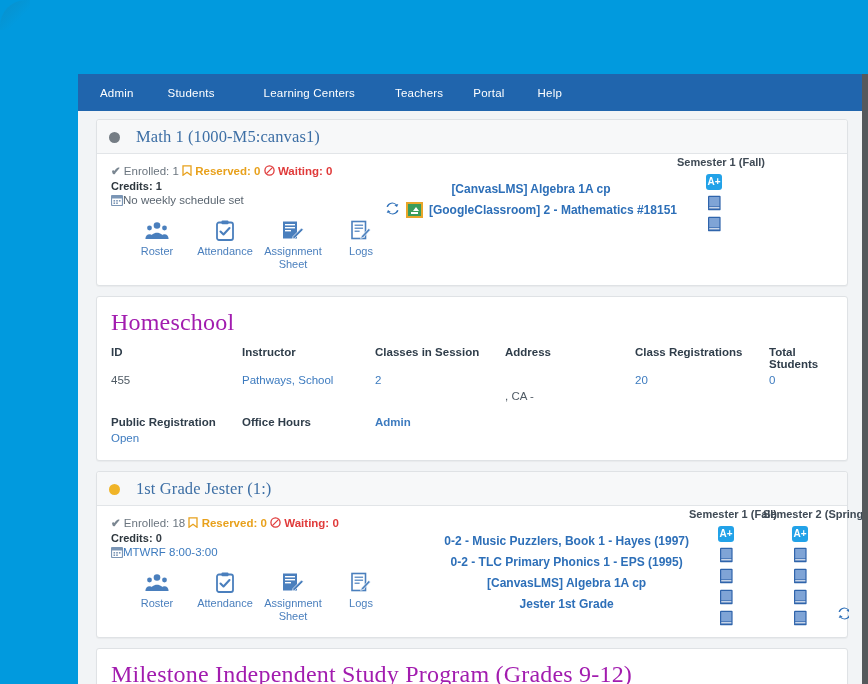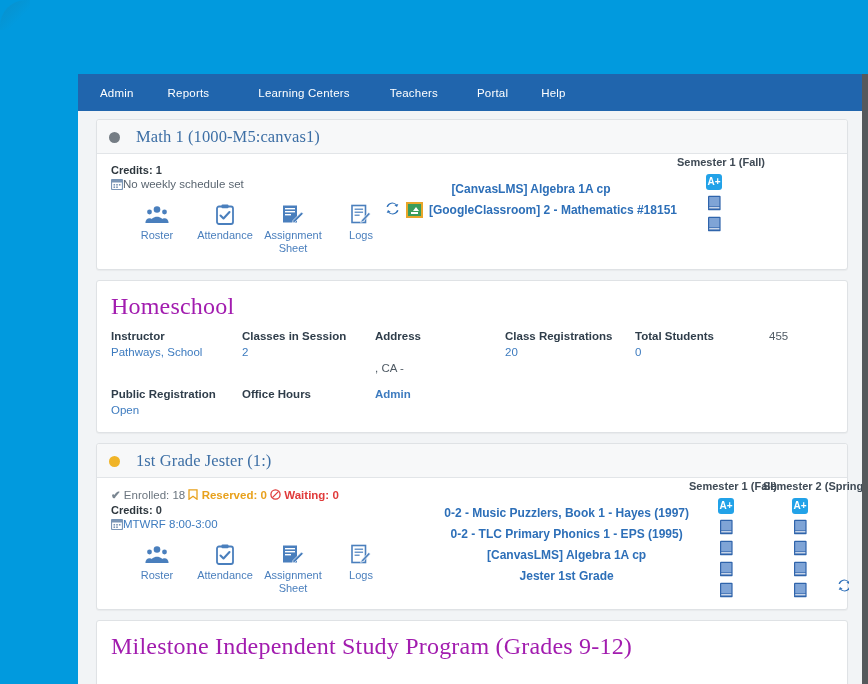--- a/index.html
+++ b/index.html
@@ -193,35 +193,51 @@
 <body>
 
 <div id="bg-panel">
   <div id="bg-corner-shade"></div>
 </div>
 
 <div id="app-window">
 
   <div id="topnav">
       <span class="nav-item" style="margin-left: 0px;">Admin</span>
-      <span class="nav-item" style="margin-left: 34px;">Reports</span>
+      <span class="nav-item" style="margin-left: 34px;">Students</span>
       <span class="nav-item" style="margin-left: 49px;">Learning Centers</span>
       <span class="nav-item" style="margin-left: 40px;">Teachers</span>
-      <span class="nav-item" style="margin-left: 39px;">Portal</span>
+      <span class="nav-item" style="margin-left: 30px;">Portal</span>
       <span class="nav-item" style="margin-left: 33px;">Help</span>
     </div>
 
   <div id="page-scroll">
       <div class="card">
         <div class="card-head">
           <span class="status-dot dot-grey"></span>
           <span class="card-head-title">Math 1 (1000-M5:canvas1)</span>
         </div>
         <div class="card-body">
           <div>
+            <div class="meta-line">
+      <span class="check">✔</span>
+      <span class="meta-enrolled"><span>Enrolled:</span>
+      <span>1</span></span>
+      <svg width="10" height="11" viewBox="0 0 10 11" style="vertical-align:-1px">
+    <path d="M1 0.8h8v9.4L5 7.2 1 10.2z" fill="none" stroke="#e8a11c" stroke-width="1.3"></path>
+  </svg>
+      <span class="meta-reserved"><span>Reserved:</span>
+      <span>0</span></span>
+      <svg width="11" height="11" viewBox="0 0 12 12" style="vertical-align:-1px">
+    <circle cx="6" cy="6" r="5" fill="none" stroke="#e03a3a" stroke-width="1.4"></circle>
+    <path d="M2.6 9.4 L9.4 2.6" stroke="#e03a3a" stroke-width="1.4"></path>
+  </svg>
+      <span class="meta-waiting"><span>Waiting:</span>
+      <span>0</span></span>
+    </div>
     <div class="credits">
       <b>Credits:</b>
       <span>1</span>
     </div>
     <div class="sched">
       <svg width="12" height="12" viewBox="0 0 12 12" style="vertical-align:-2px">
     <rect x="0.5" y="1.5" width="11" height="10" rx="1" fill="none" stroke="#7a95b5" stroke-width="1.2"></rect>
     <rect x="0.5" y="1.5" width="11" height="3" fill="#7a95b5"></rect>
     <rect x="2.5" y="6" width="1.6" height="1.6" fill="#7a95b5"></rect>
     <rect x="5.2" y="6" width="1.6" height="1.6" fill="#7a95b5"></rect>
@@ -296,20 +312,21 @@
   </svg></span>
               </div>
             </div>
           </div>
         </div>
       </div>
       <div class="card">
         <div class="card-body" style="padding: 8px 14px 16px;">
           <div class="school-title">Homeschool</div>
     <div class="field-grid">
+      <div class="f-label">ID</div>
       <div class="f-label">Instructor</div>
       <div class="f-label">Classes in Session</div>
       <div class="f-label">Address</div>
       <div class="f-label">Class Registrations</div>
       <div class="f-label">Total Students</div>
 
       <div class="f-val">455</div>
       <div class="f-val link">Pathways, School</div>
       <div class="f-val link">2</div>
       <div class="f-val"></div>

